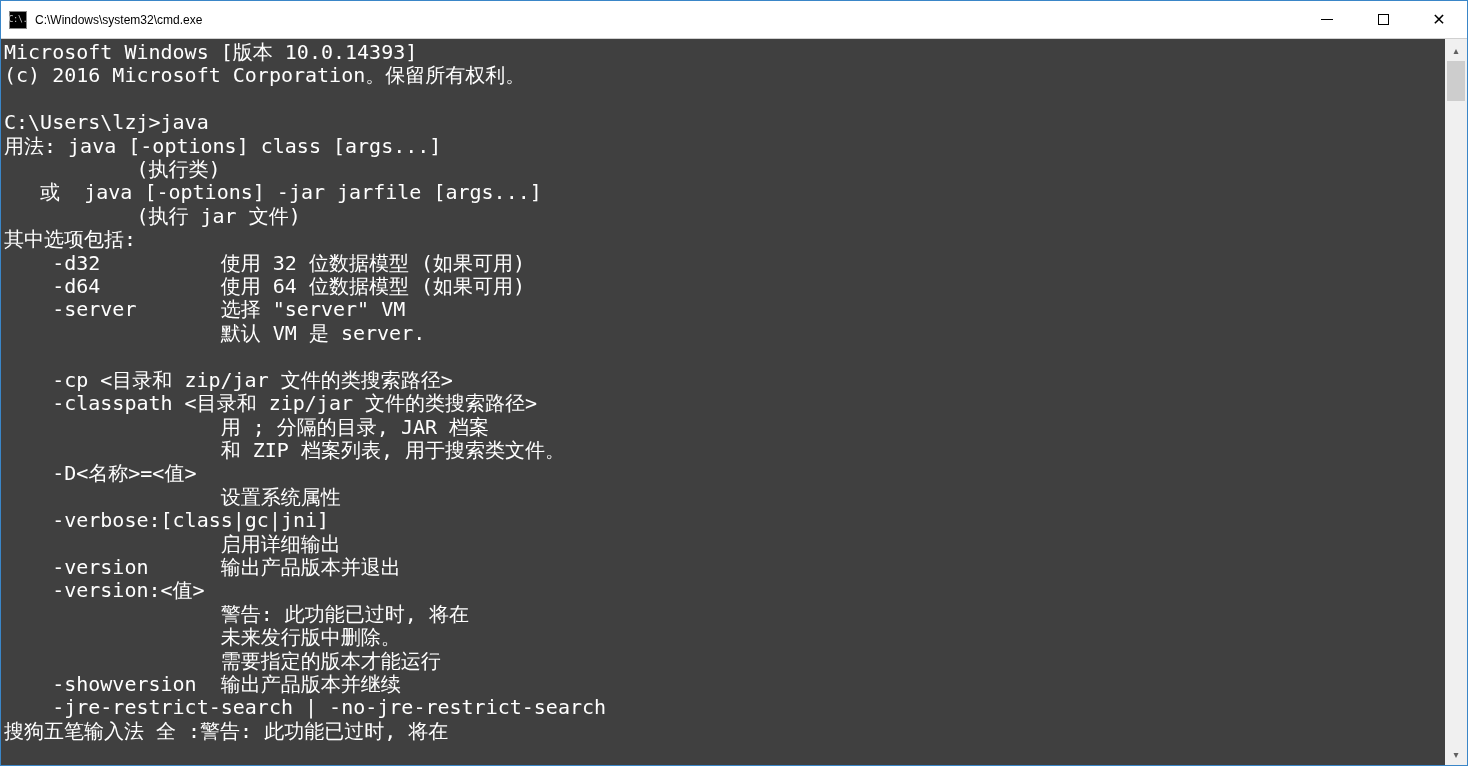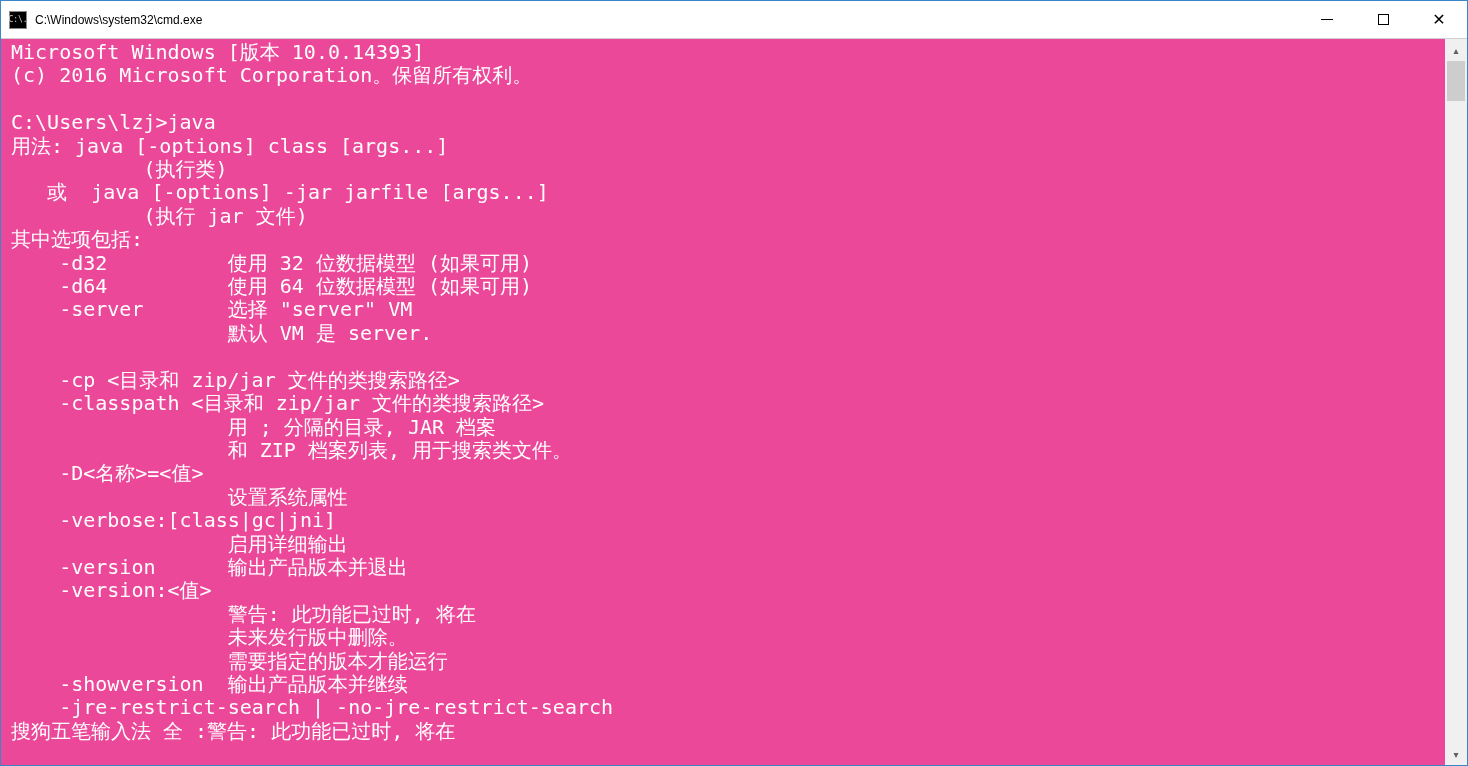--- a/index.html
+++ b/index.html
@@ -7,21 +7,21 @@
   .window { width: 1468px; height: 766px; display: flex; flex-direction: column; border: 1px solid #3a86c8; }
   .titlebar { height: 38px; background: #fff; display: flex; align-items: center; padding-left: 8px; border-bottom: 1px solid #d0d0d0; }
   .title-icon { width: 18px; height: 18px; background: #000; border: 1px solid #888; margin-right: 8px; display:flex; align-items:center; justify-content:center; font-size:8px; color:#ccc; font-family:monospace;}
   .title-text { font-size: 12px; color: #000; }
   .title-spacer { flex: 1; }
   .win-btn { width: 56px; height: 36px; display: flex; align-items: center; justify-content: center; cursor: pointer; }
   .icon-line { width: 12px; height: 1px; background: #000; }
   .icon-box { width: 11px; height: 11px; border: 1px solid #000; }
   .icon-x { font-size: 16px; line-height:1; color: #000; font-weight:300;}
   .content { flex: 1; display: flex; background: #000; overflow: hidden; }
-  .terminal { flex: 1; background: #ec4899; color: #fff; font-family: "NSimSun","SimSun","Consolas",monospace; font-size: 20px; line-height: 23.4px; white-space: pre; padding: 2px 0 0 10px; letter-spacing: 0px; overflow:hidden;}
+  .terminal { flex: 1; background: #404040; color: #fff; font-family: "NSimSun","SimSun","Consolas",monospace; font-size: 20px; line-height: 23.4px; white-space: pre; padding: 2px 0 0 3px; letter-spacing: 0px; overflow:hidden;}
   .scrollbar { width: 22px; background: #f0f0f0; display: flex; flex-direction: column; }
   .sb-btn { height: 22px; background: #f0f0f0; display:flex; align-items:center; justify-content:center; color:#606060; font-size:10px;}
   .sb-track { flex: 1; background: #f0f0f0; position: relative; }
   .sb-thumb { position: absolute; top: 0; left: 2px; right: 2px; height: 40px; background: #cdcdcd; }
 </style>
 </head>
 <body>
 
 <div class="window">
   <div class="titlebar">

